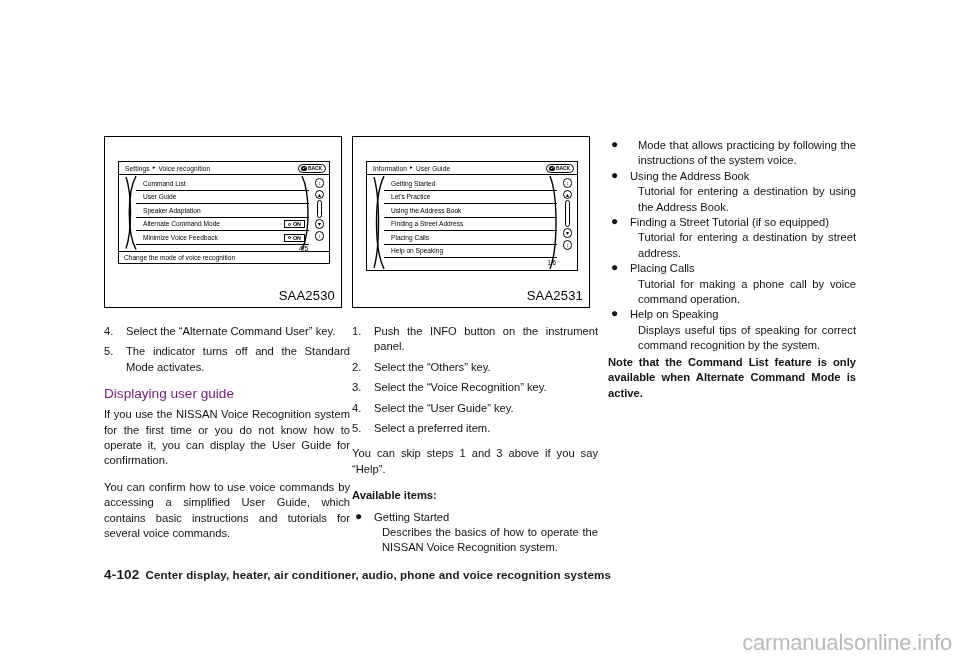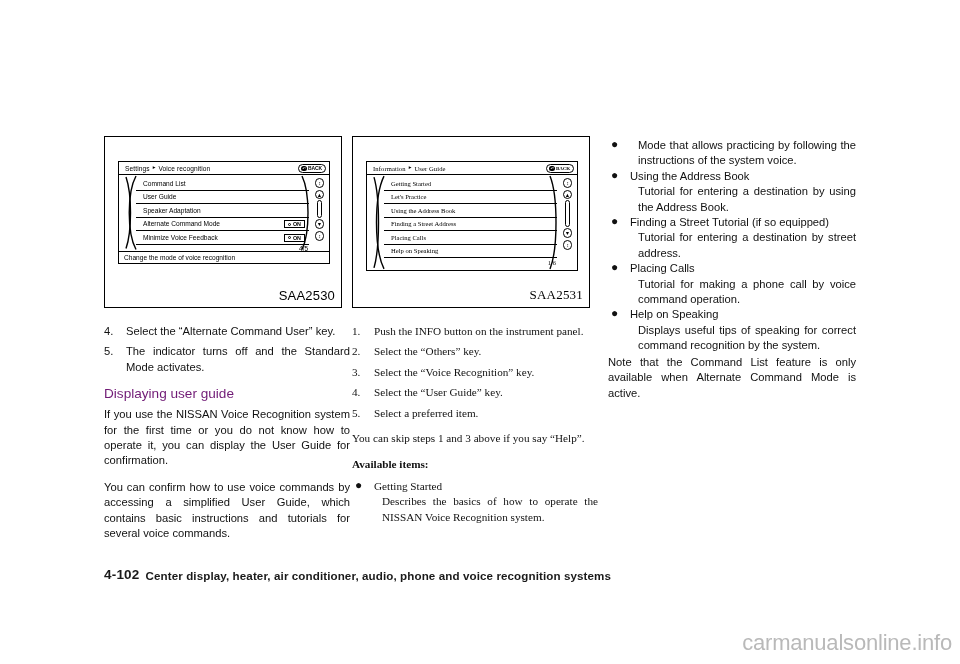--- a/index.html
+++ b/index.html
@@ -19,21 +19,21 @@
 
   
   .columns {
     position: absolute;
     left: 104px; top: 136px;
     width: 752px;
     display: flex;
     gap: 0;
   }
   .col { width: 250px; }
-  .col-mid { margin-left: 2px; font-family: Liberation Serif, serif; }
+  .col-mid { margin-left: 2px; }
   .col-right { margin-left: 10px; width: 252px; }
 
   
   .figure {
     border: 1.4px solid #000;
     background: #fff;
     width: 238px;
     height: 172px;
     position: relative;
     padding: 0;
@@ -235,21 +235,21 @@
   }
   .bullet-title { display: block; }
   .bullet-desc { display: block; padding-left: 8px; text-align: justify; }
 
   
   .footer {
     position: absolute;
     left: 104px; bottom: 82px;
     width: 760px;
     display: flex;
-    align-items: flex-end;
+    align-items: center;
     gap: 6px;
   }
   .folio {
     font-size: 13.5px;
     font-weight: bold;
     letter-spacing: .2px;
   }
   .footer-title {
     font-size: 11.6px;
     font-weight: bold;
@@ -483,21 +483,21 @@
             <span class="bullet-title">Placing Calls</span>
             <span class="bullet-desc">Tutorial for making a phone call by voice command operation.</span>
           </li>
           <li>
             <span class="dot">●</span>
             <span class="bullet-title">Help on Speaking</span>
             <span class="bullet-desc">Displays useful tips of speaking for correct command recognition by the system.</span>
           </li>
         </ul>
 
-        <p class="para" style="margin-top:1px;">Note that the Command List feature is only available when Alternate Command Mode is active.</p>
+        <p class="para" style="margin-top:1px;font-weight:bold;">Note that the Command List feature is only available when Alternate Command Mode is active.</p>
       </div>
     </div>
 
   </div>
 
   <div class="footer">
     <span class="folio">4-102</span>
     <span class="footer-title">Center display, heater, air conditioner, audio, phone and voice recognition systems</span>
   </div>
 

